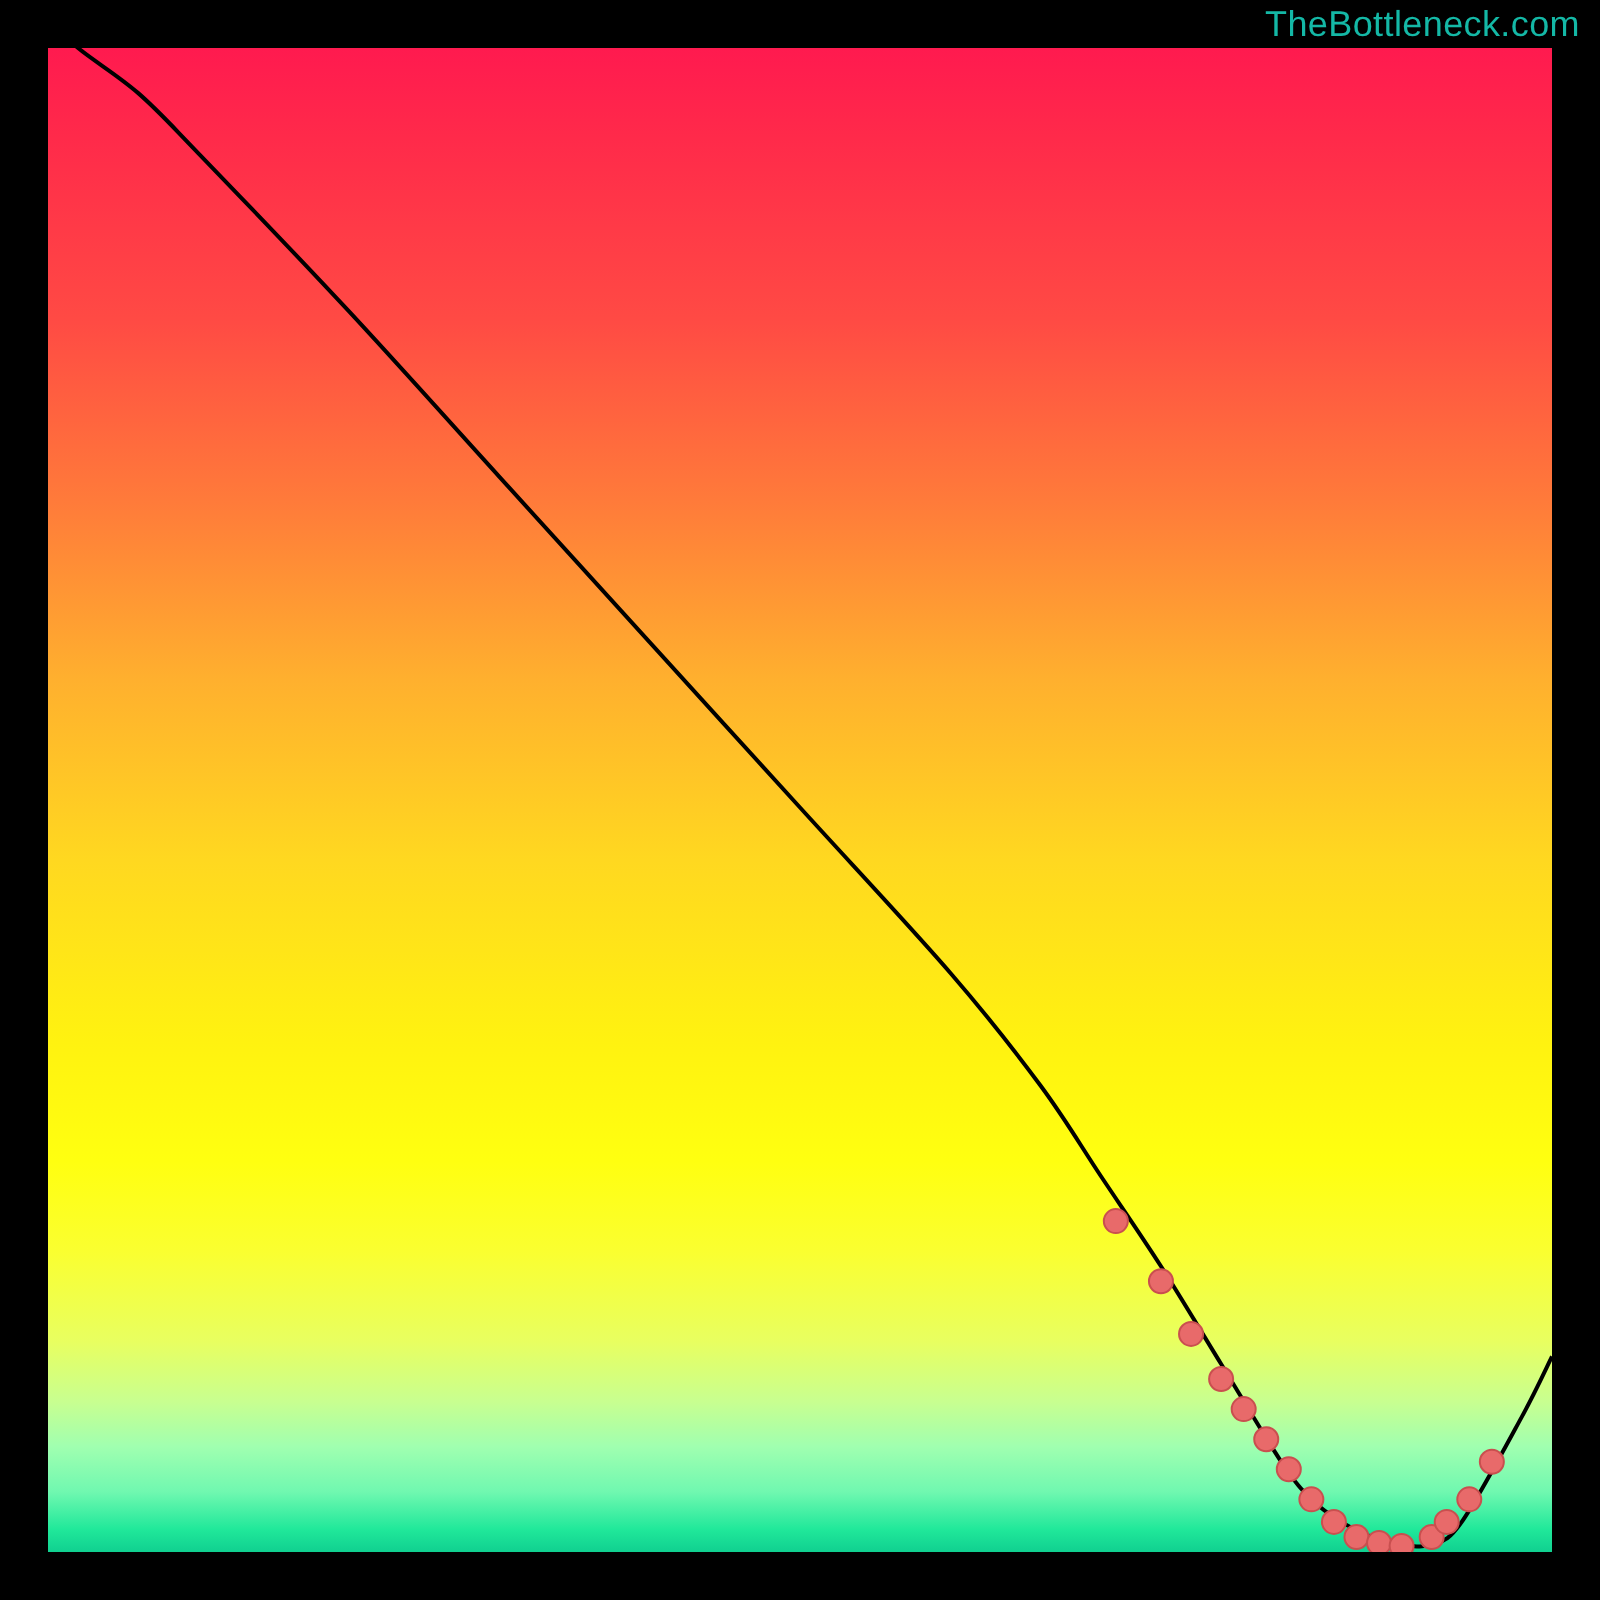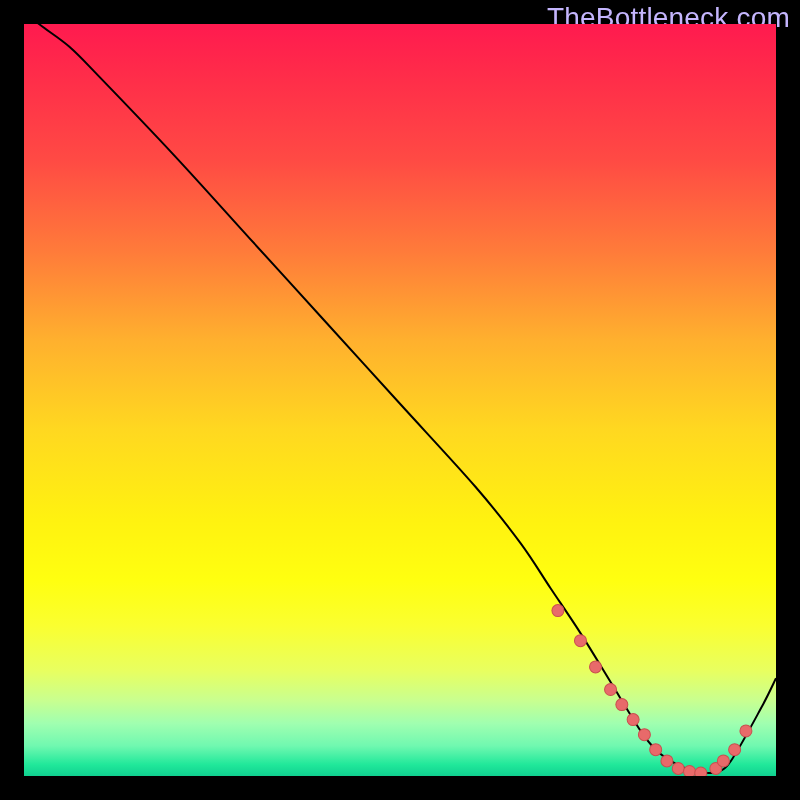--- a/index.html
+++ b/index.html
@@ -49,22 +49,22 @@
   svg.curve {
     position: absolute;
     inset: 0;
     width: 100%;
     height: 100%;
   }
   .watermark {
     position: absolute;
     top: 2px;
     right: 10px;
-    color: #c4b5fd;
-    font-size: 28px;
+    color: #14b8a6;
+    font-size: 18px;
     letter-spacing: 0.2px;
     user-select: none;
   }
 </style>
 </head>
 <body>
 
 <div class="frame">
   <div class="watermark">TheBottleneck.com</div>
   <div class="plot">

